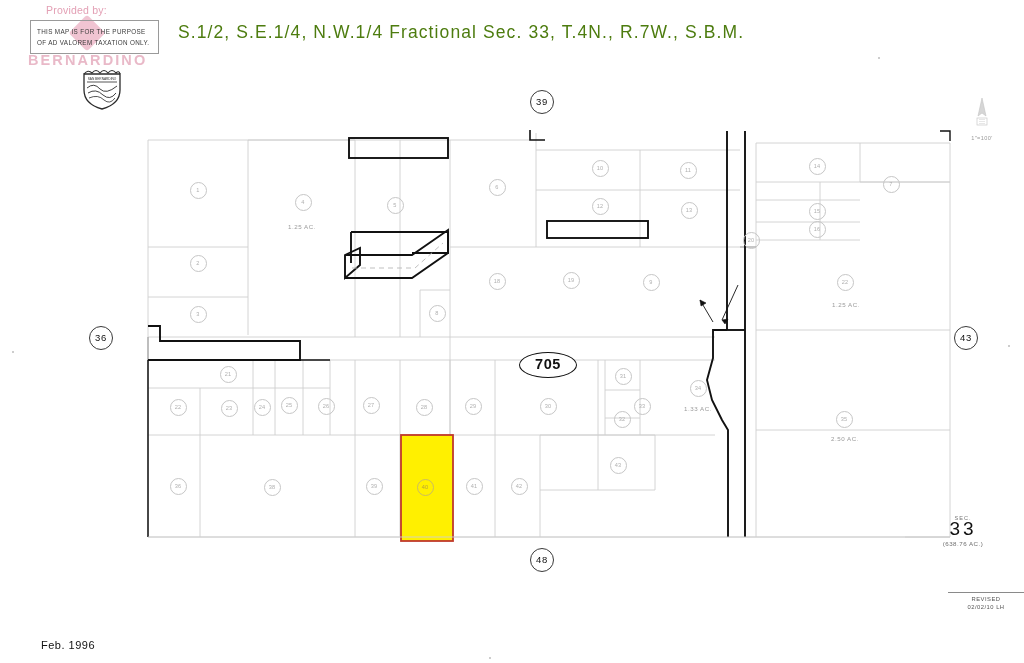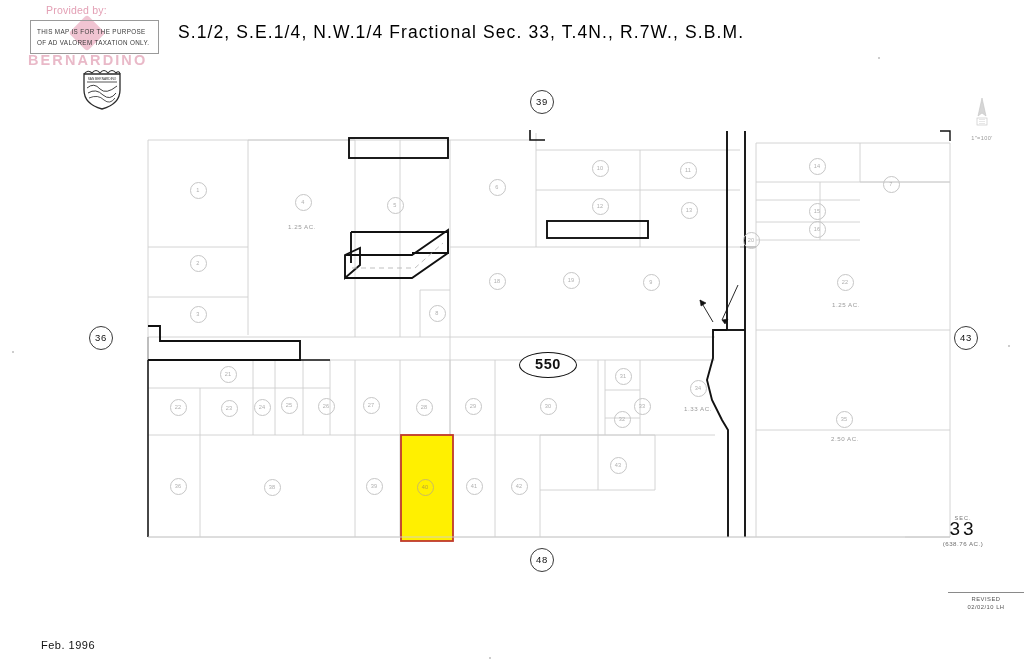--- a/index.html
+++ b/index.html
@@ -21,21 +21,21 @@
   }
 
   
   #title-main {
     position: absolute;
     left: 178px;
     top: 22px;
     font-size: 17.5px;
     letter-spacing: 1.1px;
     white-space: nowrap;
-    color: #000000;
+    color: #4d7c0f;
   }
   #tax-block {
     position: absolute;
     left: 768px;
     top: 22px;
     font-size: 10.5px;
     line-height: 12.6px;
     letter-spacing: 0.35px;
     white-space: nowrap;
     color: #111;
@@ -425,21 +425,21 @@
     </g>
 
     <rect id="highlight-rect" x="401" y="435" width="52" height="106" fill="#FFF000" stroke="#C0392B" stroke-width="1.8"></rect>
 
     <g stroke="#cfcfcf" stroke-width="0.9" fill="none">
       <path d="M148 537 L950 537"></path>
       <path d="M905 537 L950 537"></path>
     </g>
   </svg>
 
-  <div id="tract-401">550</div>
+  <div id="tract-401">705</div>
 
   <div id="parcel-numbers">
       <div class="pnum" style="left: 197px; top: 189px;">1</div>
       <div class="pnum" style="left: 197px; top: 262px;">2</div>
       <div class="pnum" style="left: 197px; top: 313px;">3</div>
       <div class="pnum" style="left: 302px; top: 201px;">4</div>
       <div class="pnum" style="left: 394px; top: 204px;">5</div>
       <div class="pnum" style="left: 496px; top: 186px;">6</div>
       <div class="pnum" style="left: 890px; top: 183px;">7</div>
       <div class="pnum" style="left: 436px; top: 312px;">8</div>

